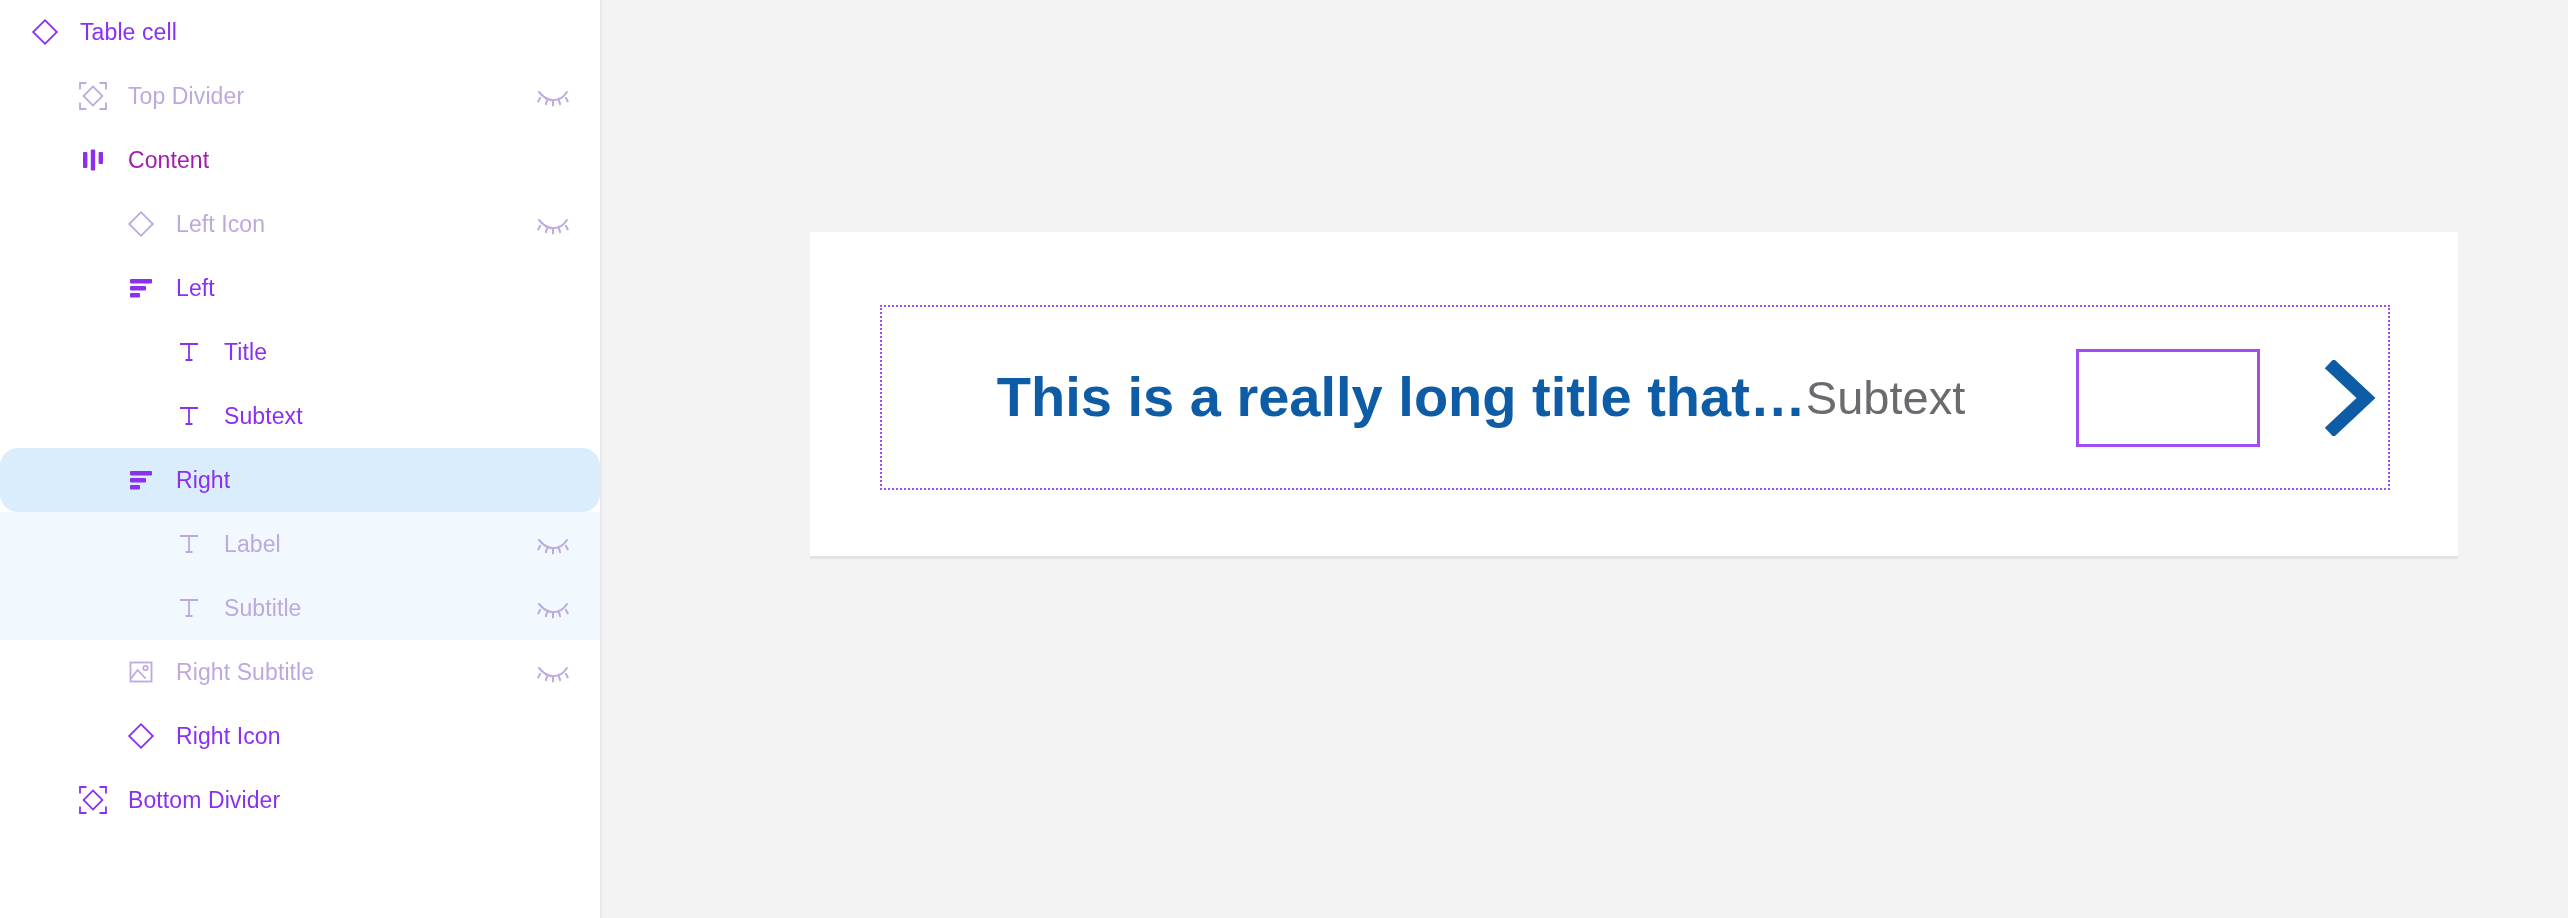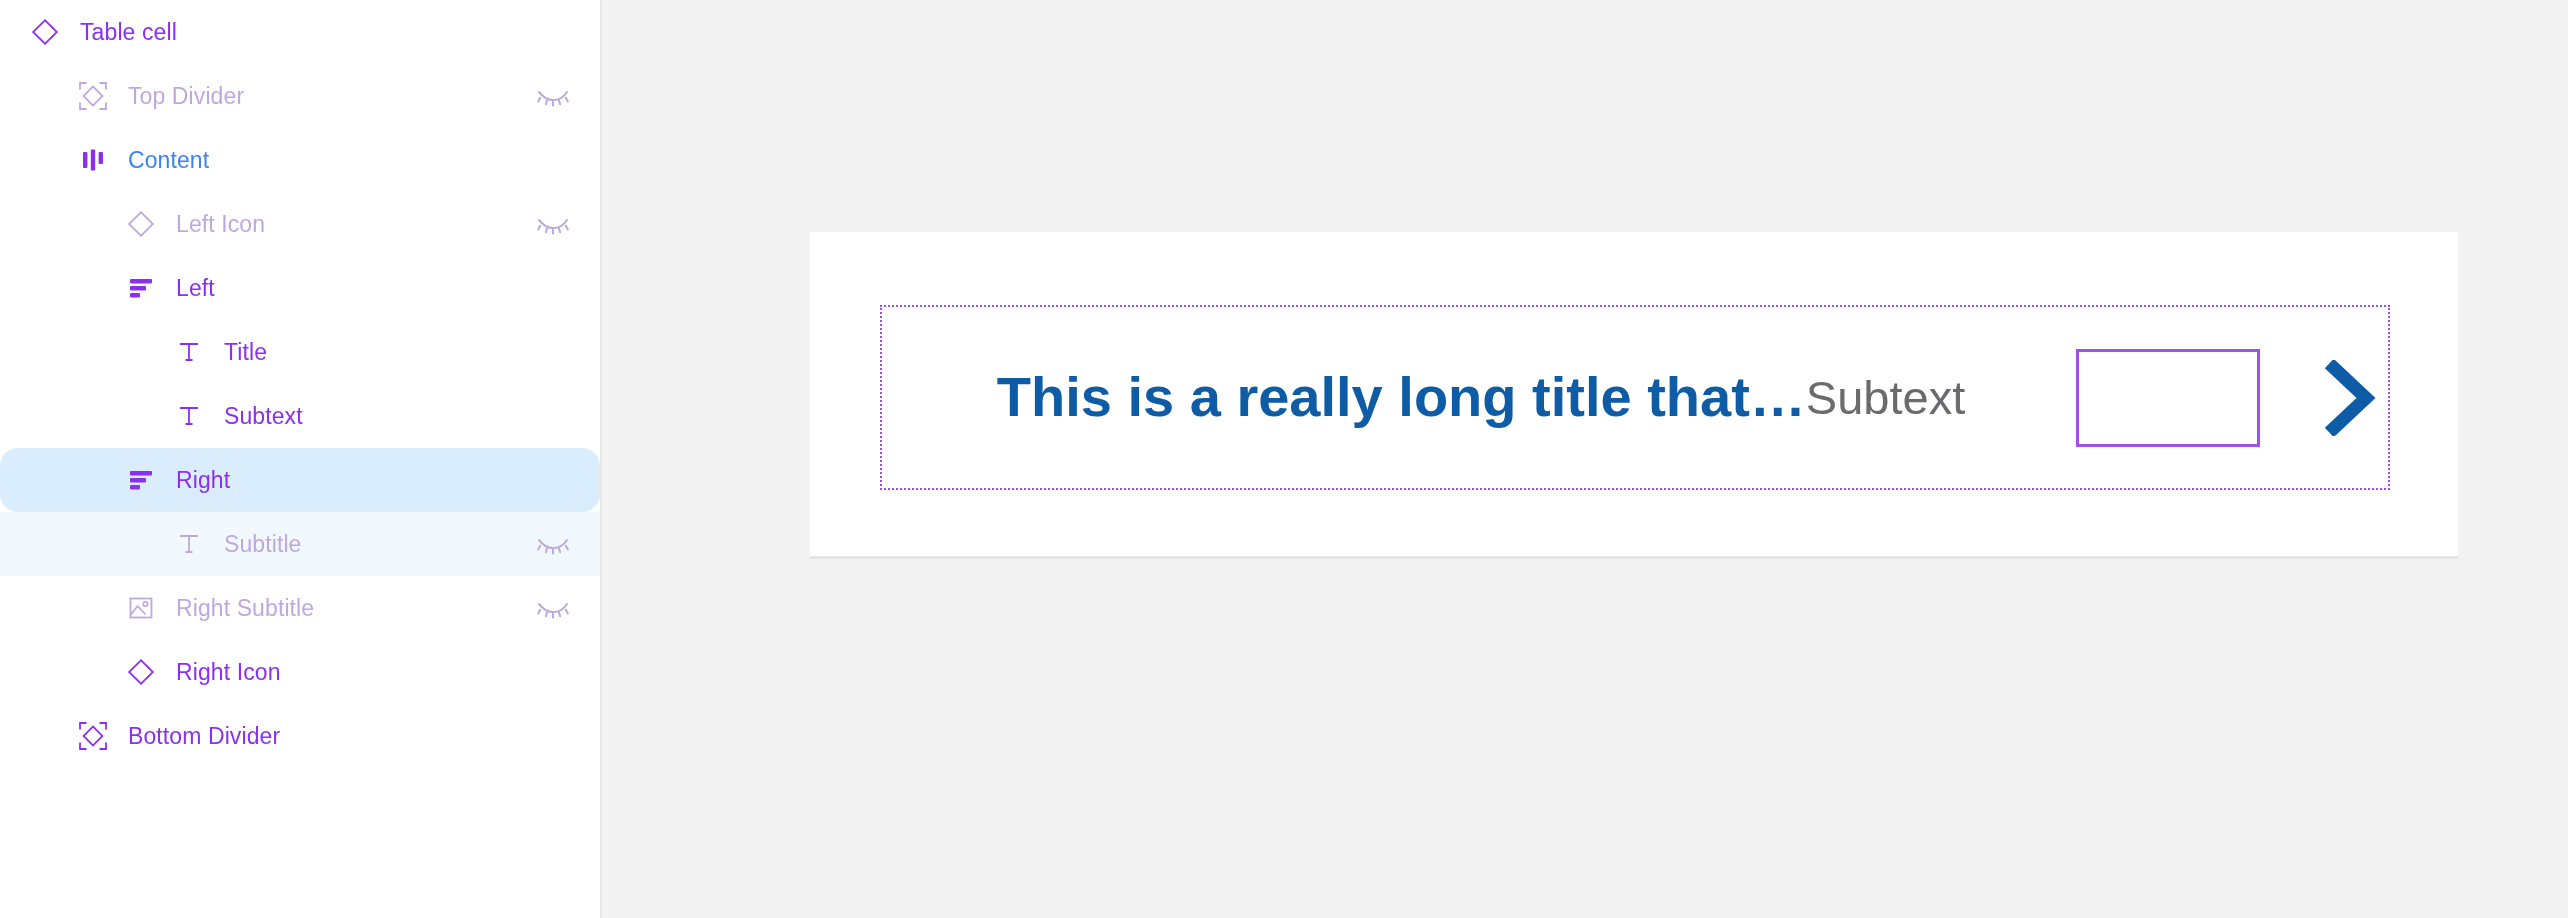--- a/index.html
+++ b/index.html
@@ -170,21 +170,21 @@
       </div>
       <div class="layer-row">
         <div class="layer-indent" style="width: 74px;"></div>
         <span class="layer-icon">
           <svg width="26" height="26" viewBox="0 0 26 26" fill="none">
             <rect x="3" y="5" width="4.4" height="16" rx="1" fill="#8B2FF0"></rect>
             <rect x="10.8" y="2.5" width="4.4" height="21" rx="1" fill="#8B2FF0"></rect>
             <rect x="18.6" y="5" width="4.4" height="12" rx="1" fill="#8B2FF0"></rect>
           </svg>
         </span>
-        <span class="layer-label" style="color: #3b82f6;">Content</span>
+        <span class="layer-label" style="color: #a21caf;">Content</span>
       </div>
       <div class="layer-row">
         <div class="layer-indent" style="width: 122px;"></div>
         <span class="layer-icon">
           <svg width="30" height="30" viewBox="0 0 30 30" fill="none">
             <rect x="15" y="3.2" width="16.7" height="16.7" transform="rotate(45 15 3.2)" stroke="#BDA8E0" stroke-width="1.8" fill="none"></rect>
           </svg>
         </span>
         <span class="layer-label" style="color: rgb(189, 168, 224);">Left Icon</span>
         <span class="eye-off">
@@ -226,20 +226,35 @@
       <div class="layer-row selected">
         <div class="layer-indent" style="width: 122px;"></div>
         <span class="layer-icon">
           <svg width="28" height="28" viewBox="0 0 28 28" fill="none">
             <rect x="3" y="5" width="22" height="4.4" rx="1" fill="#8B2FF0"></rect>
             <rect x="3" y="12" width="16" height="4.4" rx="1" fill="#8B2FF0"></rect>
             <rect x="3" y="19" width="10" height="4.4" rx="1" fill="#8B2FF0"></rect>
           </svg>
         </span>
         <span class="layer-label" style="color: rgb(139, 47, 240);">Right</span>
+      </div>
+      <div class="layer-row child-of-selected">
+        <div class="layer-indent" style="width: 170px;"></div>
+        <span class="layer-icon">
+          <svg width="26" height="26" viewBox="0 0 26 26" fill="none">
+            <path d="M4 5h18M13 5v16M9.5 21h7" stroke="#BDA8E0" stroke-width="1.8" stroke-linecap="butt" fill="none"></path>
+          </svg>
+        </span>
+        <span class="layer-label" style="color: rgb(189, 168, 224);">Label</span>
+        <span class="eye-off">
+          <svg width="34" height="22" viewBox="0 0 34 22" fill="none">
+            <path d="M3 7c4.6 5.6 9.3 8.2 14 8.2S27.4 12.6 31 7" stroke="#bda8e0" stroke-width="2" fill="none" stroke-linecap="round"></path>
+            <path d="M4.2 12.8L2.2 16.4M11 15.4l-1.1 3.8M17 16.4v4M23 15.4l1.1 3.8M29.8 12.8l2 3.6" stroke="#bda8e0" stroke-width="2" stroke-linecap="round"></path>
+          </svg>
+        </span>
       </div>
       <div class="layer-row child-of-selected">
         <div class="layer-indent" style="width: 170px;"></div>
         <span class="layer-icon">
           <svg width="26" height="26" viewBox="0 0 26 26" fill="none">
             <path d="M4 5h18M13 5v16M9.5 21h7" stroke="#BDA8E0" stroke-width="1.8" stroke-linecap="butt" fill="none"></path>
           </svg>
         </span>
         <span class="layer-label" style="color: rgb(189, 168, 224);">Subtitle</span>
         <span class="eye-off">

